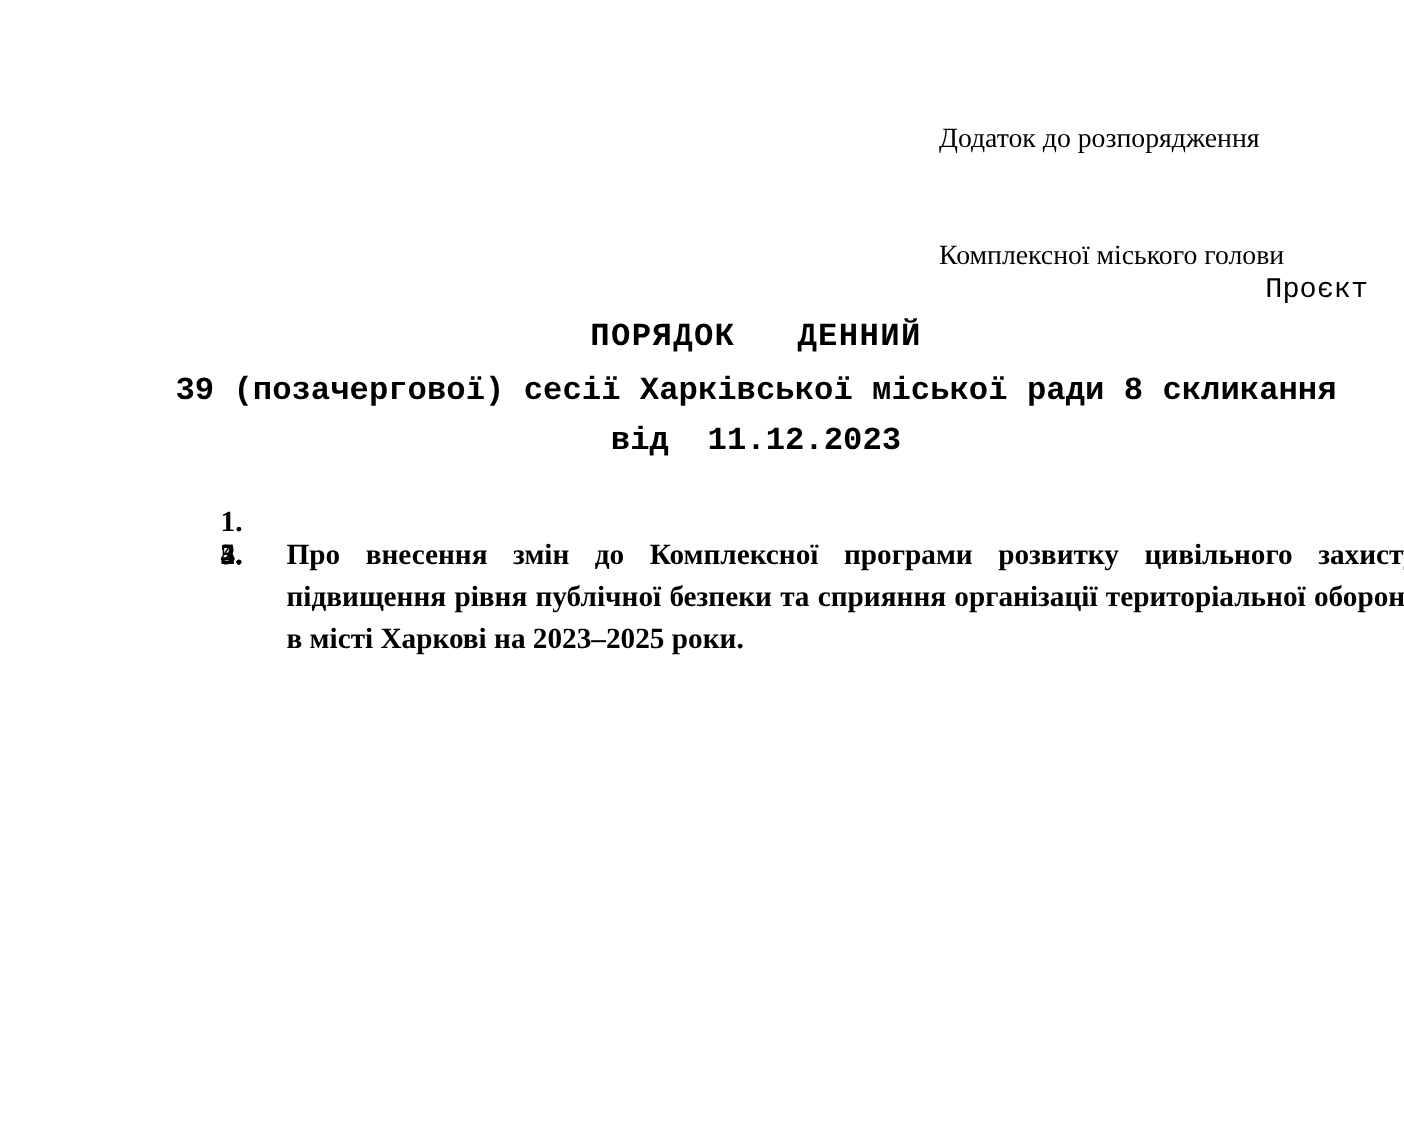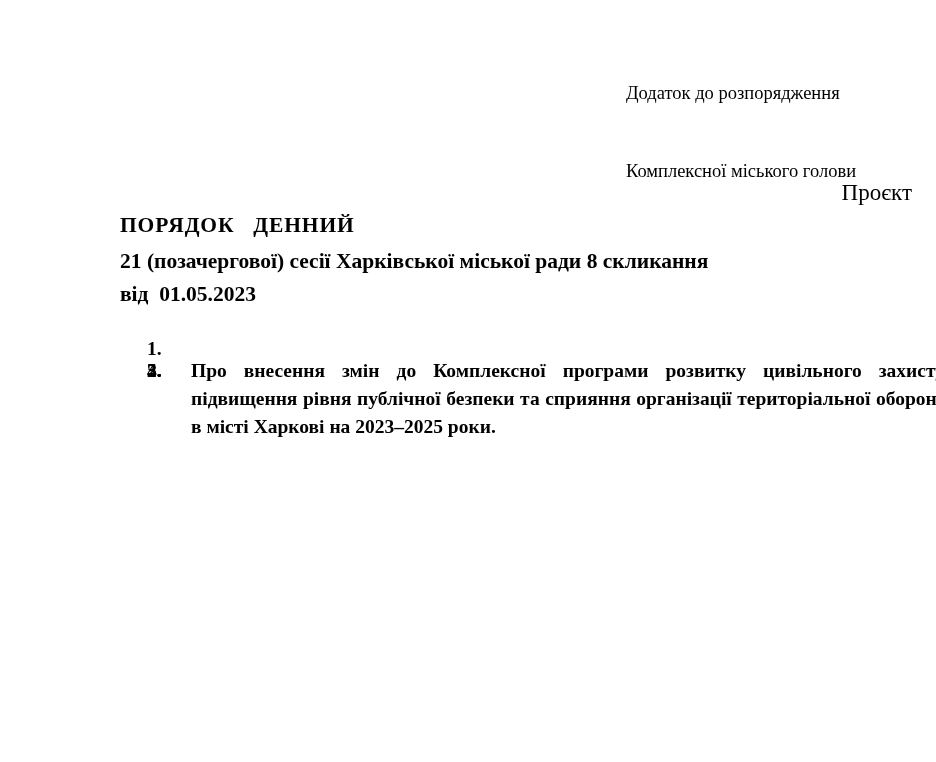--- a/index.html
+++ b/index.html
@@ -40,34 +40,37 @@
   }
   .doc-header .hdr-line {
     display: block;
   }
 
   
   .proekt {
     position: absolute;
     right: 72px;
     top: 180px;
-    font-size: 23px;
+    font-size: 19px;
     line-height: 26px;
     font-weight: 400;
     text-align: right;
     white-space: pre;
+    font-family: Liberation Mono, monospace;
   }
 
   
   .title-block {
     position: absolute;
-    left: 72px;
+    left: 56px;
     top: 210px;
     width: 800px;
+    text-align: center;
     font-weight: 700;
+    font-family: Liberation Mono, monospace;
   }
   .title-main {
     font-size: 21.5px;
     line-height: 31px;
     letter-spacing: 0.9px;
     white-space: pre;
   }
   .title-sub {
     font-size: 21.5px;
     line-height: 33px;
@@ -122,22 +125,22 @@
 
   <div class="doc-header">
     <span class="hdr-line">Додаток до розпорядження</span>
     <span class="hdr-line">Комплексної міського голови</span>
   </div>
 
   <div class="proekt">Проєкт</div>
 
   <div class="title-block">
     <div class="title-main">ПОРЯДОК   ДЕННИЙ</div>
-    <div class="title-sub">21 (позачергової) сесії Харківської міської ради 8 скликання</div>
-    <div class="title-date">від  01.05.2023</div>
+    <div class="title-sub">39 (позачергової) сесії Харківської міської ради 8 скликання</div>
+    <div class="title-date">від  11.12.2023</div>
   </div>
 
   <div class="agenda-list">
 
     <div class="agenda-item">
       <span class="num">1.</span>
     </div>
 
     <div class="agenda-item">
       <span class="num">2.</span>

